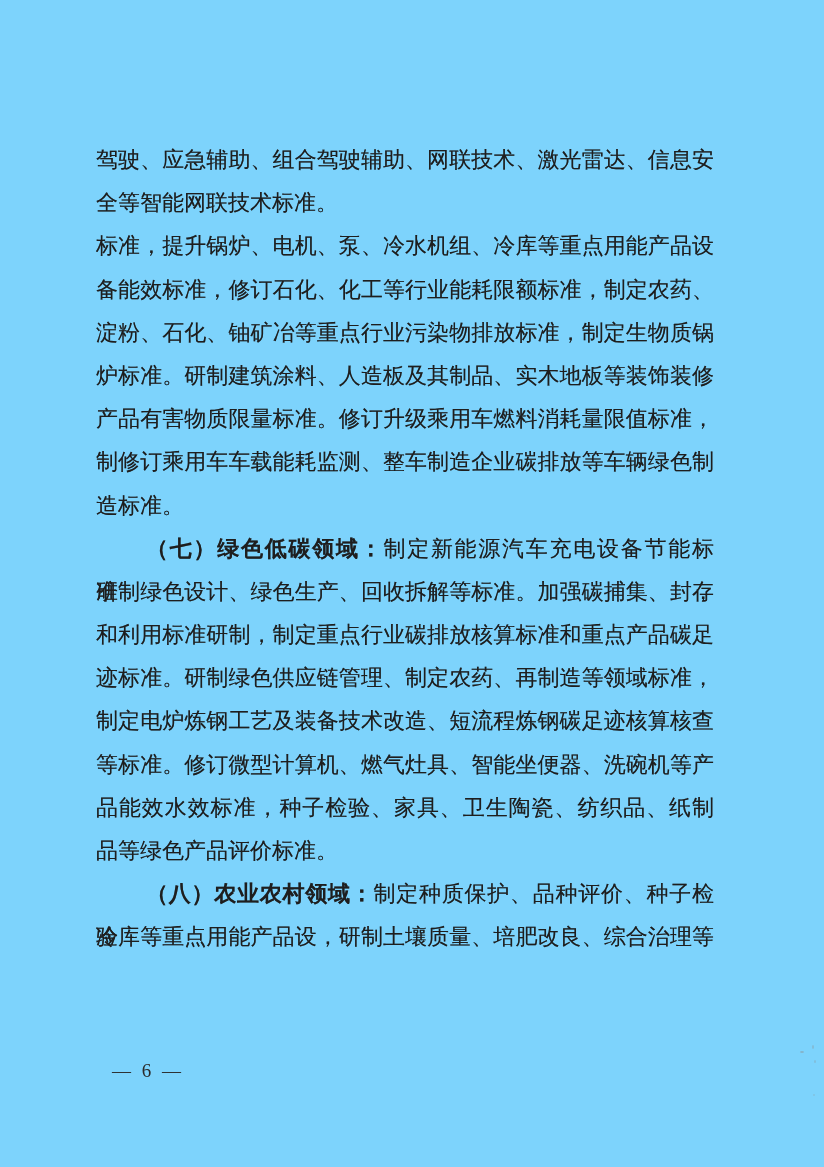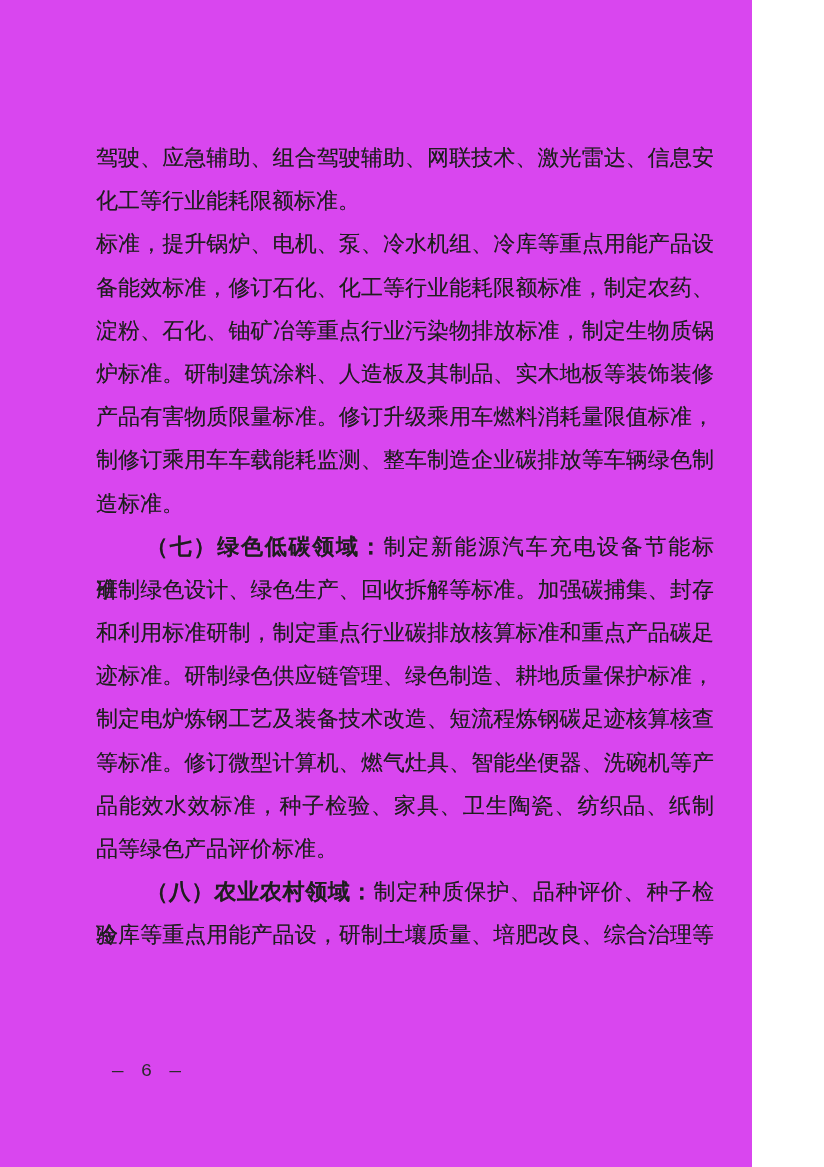--- a/index.html
+++ b/index.html
@@ -2,25 +2,25 @@
 <html><head>
 <meta charset="utf-8">
 <style>
   html, body {
     margin: 0;
     padding: 0;
     background: #ffffff;
   }
   .page {
     position: relative;
-    width: 752px;
+    width: 824px;
     height: 1167px;
-    background: #d946ef;
+    background: #7dd3fc;
     overflow: hidden;
-    font-family: Liberation Mono, monospace;
+    font-family: Liberation Serif, serif;
   }
   .text-block {
     position: absolute;
     left: 96px;
     top: 138px;
     width: 618px;
   }
   .line {
     height: 43.2px;
     line-height: 43.2px;
@@ -57,32 +57,32 @@
   .speck.s3 { left: 814px; top: 1060px; width: 2px; height: 3px; opacity: .3; }
   .speck.s4 { left: 813px; top: 1094px; width: 2px; height: 2px; opacity: .25; }
 </style>
 </head>
 <body>
 
 <div class="page">
 
   <div class="text-block">
       <div class="line justify"><span class="rest">驾驶、应急辅助、组合驾驶辅助、网联技术、激光雷达、信息安</span></div>
-      <div class="line"><span class="rest">化工等行业能耗限额标准。</span></div>
+      <div class="line"><span class="rest">全等智能网联技术标准。</span></div>
       <div class="line justify"><span class="rest">标准，提升锅炉、电机、泵、冷水机组、冷库等重点用能产品设</span></div>
       <div class="line justify"><span class="rest">备能效标准，修订石化、化工等行业能耗限额标准，制定农药、</span></div>
       <div class="line justify"><span class="rest">淀粉、石化、铀矿冶等重点行业污染物排放标准，制定生物质锅</span></div>
       <div class="line justify"><span class="rest">炉标准。研制建筑涂料、人造板及其制品、实木地板等装饰装修</span></div>
       <div class="line justify"><span class="rest">产品有害物质限量标准。修订升级乘用车燃料消耗量限值标准，</span></div>
       <div class="line justify"><span class="rest">制修订乘用车车载能耗监测、整车制造企业碳排放等车辆绿色制</span></div>
       <div class="line"><span class="rest">造标准。</span></div>
       <div class="line justify indent"><span class="lead">（七）绿色低碳领域：</span><span class="rest">制定新能源汽车充电设备节能标准，</span></div>
       <div class="line justify"><span class="rest">研制绿色设计、绿色生产、回收拆解等标准。加强碳捕集、封存</span></div>
       <div class="line justify"><span class="rest">和利用标准研制，制定重点行业碳排放核算标准和重点产品碳足</span></div>
-      <div class="line justify"><span class="rest">迹标准。研制绿色供应链管理、绿色制造、耕地质量保护标准，</span></div>
+      <div class="line justify"><span class="rest">迹标准。研制绿色供应链管理、制定农药、再制造等领域标准，</span></div>
       <div class="line justify"><span class="rest">制定电炉炼钢工艺及装备技术改造、短流程炼钢碳足迹核算核查</span></div>
       <div class="line justify"><span class="rest">等标准。修订微型计算机、燃气灶具、智能坐便器、洗碗机等产</span></div>
       <div class="line justify"><span class="rest">品能效水效标准，种子检验、家具、卫生陶瓷、纺织品、纸制</span></div>
       <div class="line"><span class="rest">品等绿色产品评价标准。</span></div>
       <div class="line justify indent"><span class="lead">（八）农业农村领域：</span><span class="rest">制定种质保护、品种评价、种子检验</span></div>
       <div class="line justify"><span class="rest">冷库等重点用能产品设，研制土壤质量、培肥改良、综合治理等</span></div>
     </div>
 
   <div class="page-number">— 6 —</div>
 

